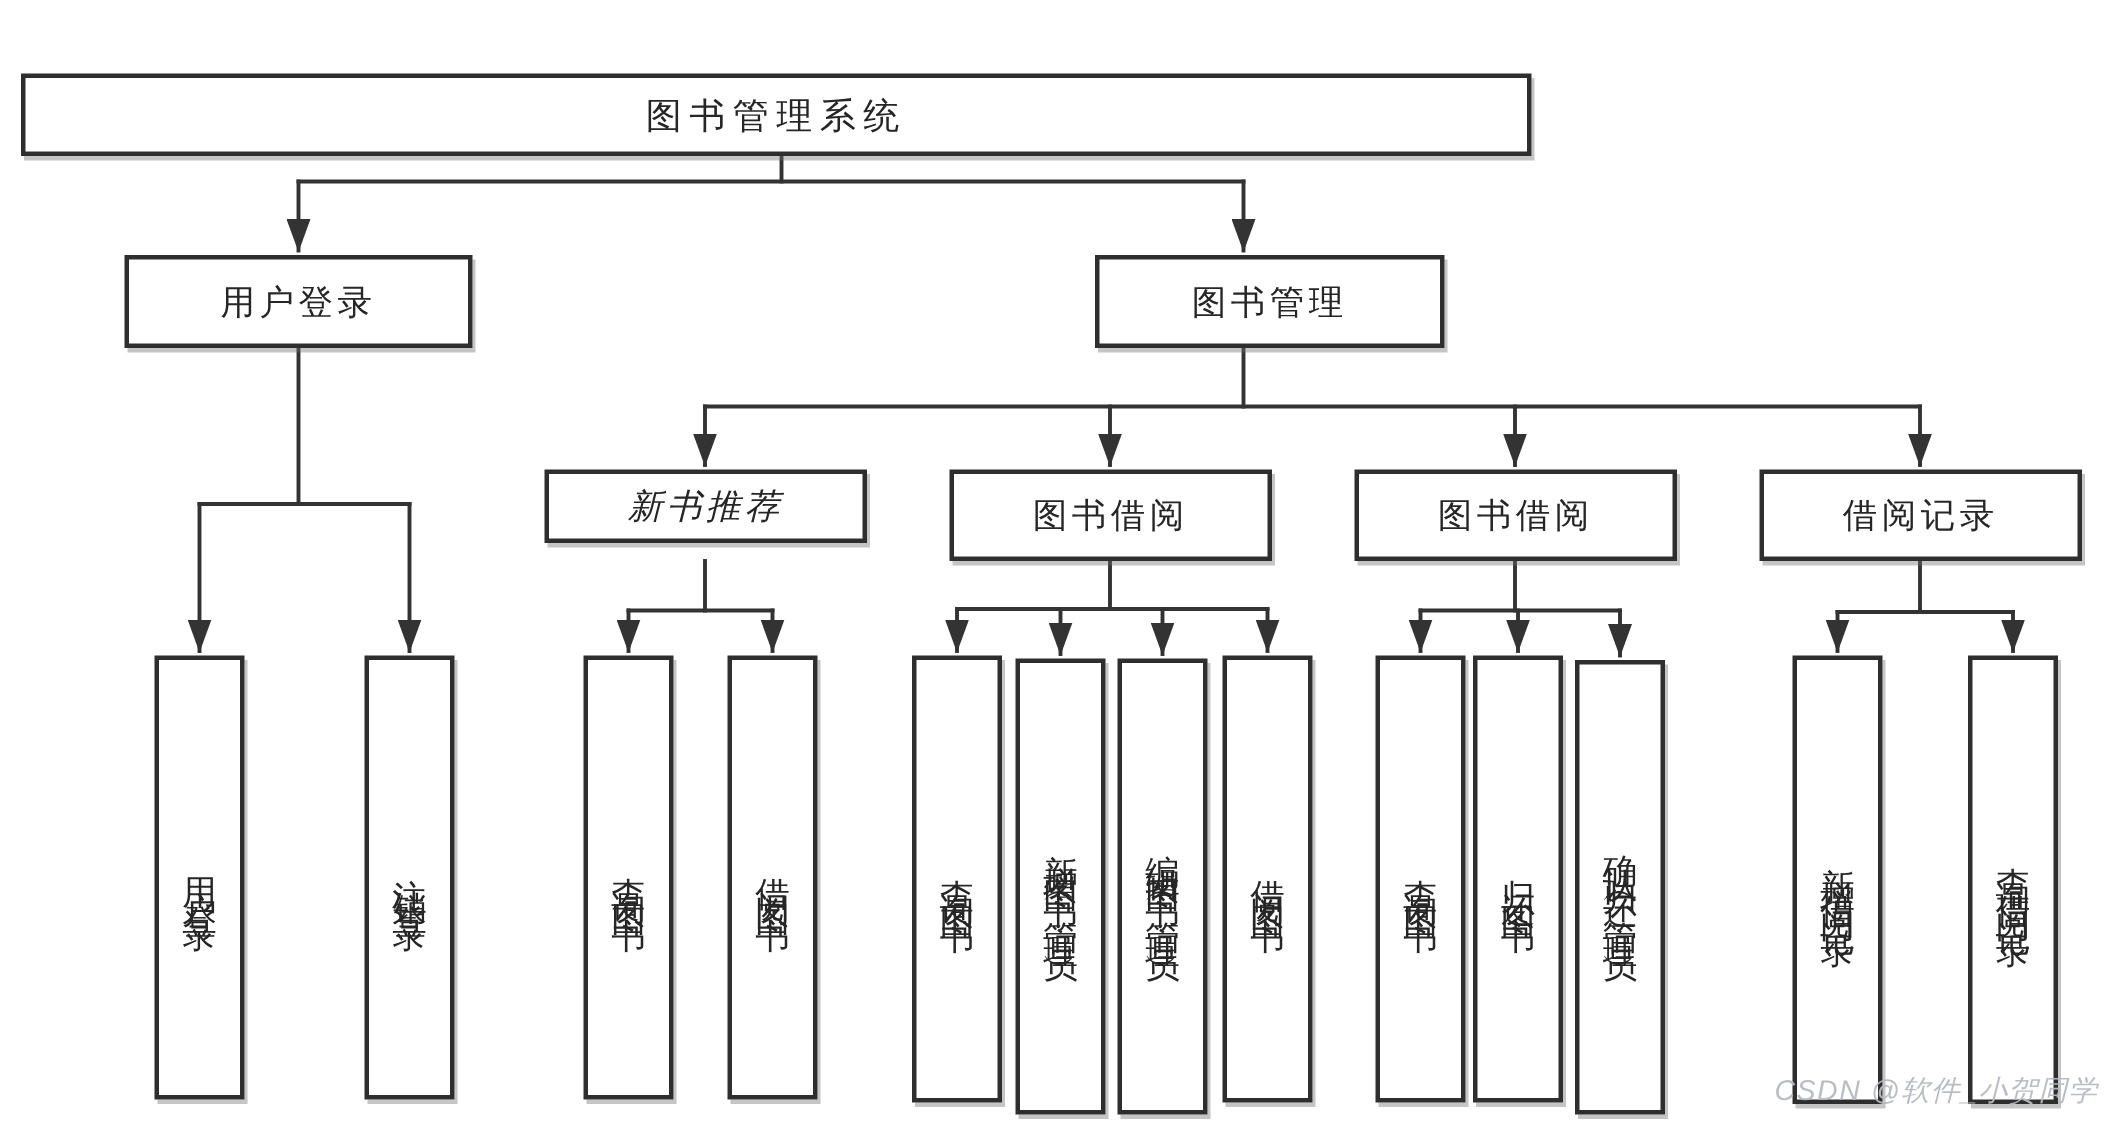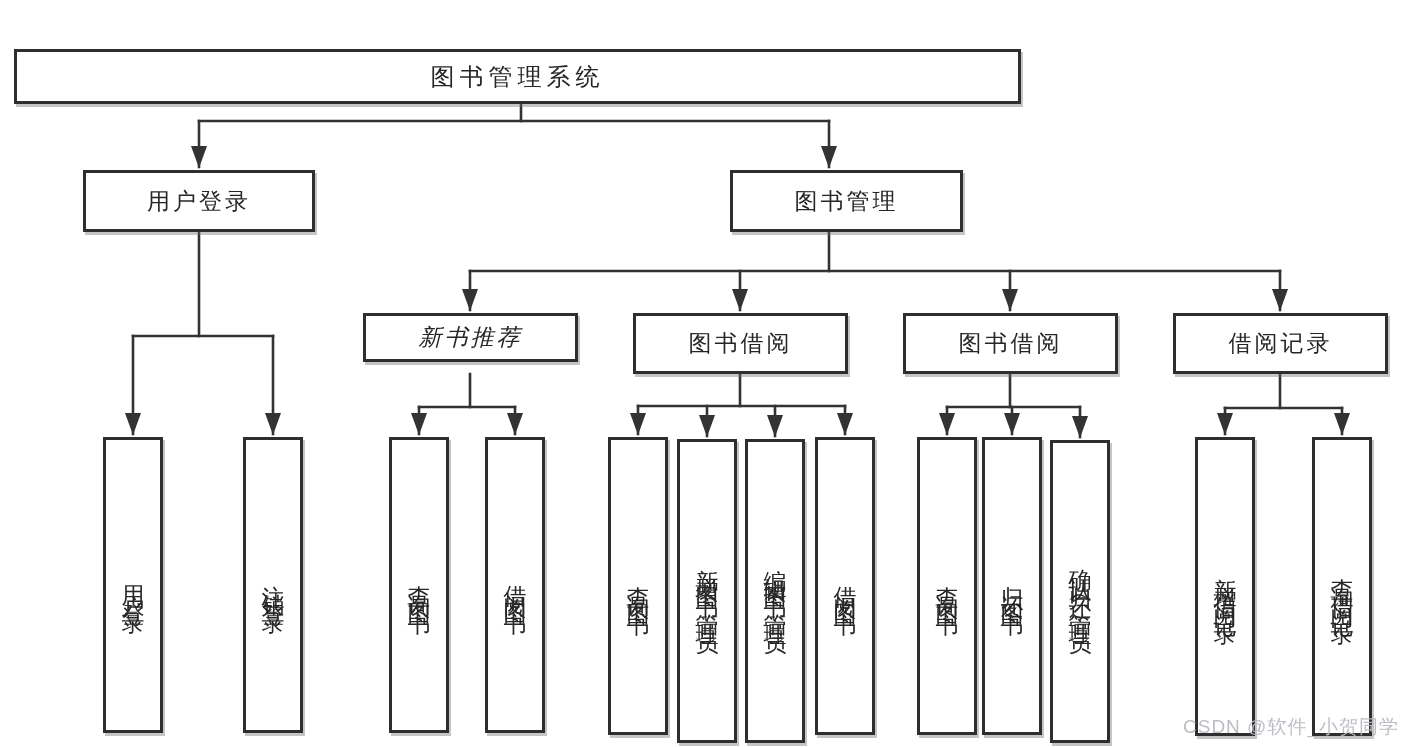--- a/index.html
+++ b/index.html
@@ -24,20 +24,21 @@
     color:#262626;
   }
   .leaf span {
     writing-mode:vertical-rl; text-orientation:mixed;
     font-size:23px; letter-spacing:9px; line-height:1;
   }
   .watermark {
     position:absolute; left:1183px; top:714px; z-index:3;
     font-size:19px; letter-spacing:1px; color:#b7bac0; opacity:.95;
     white-space:nowrap;
+    font-style:italic;
   }
 </style>
 </head>
 <body>
 
 <div class="canvas">
 
   <svg class="wires" width="1405" height="747" viewBox="0 0 1405 747" xmlns="http://www.w3.org/2000/svg">
     <defs>
       <marker id="arw" viewBox="0 0 22 16" markerWidth="22" markerHeight="16" refX="21" refY="8" orient="auto" markerUnits="userSpaceOnUse">

